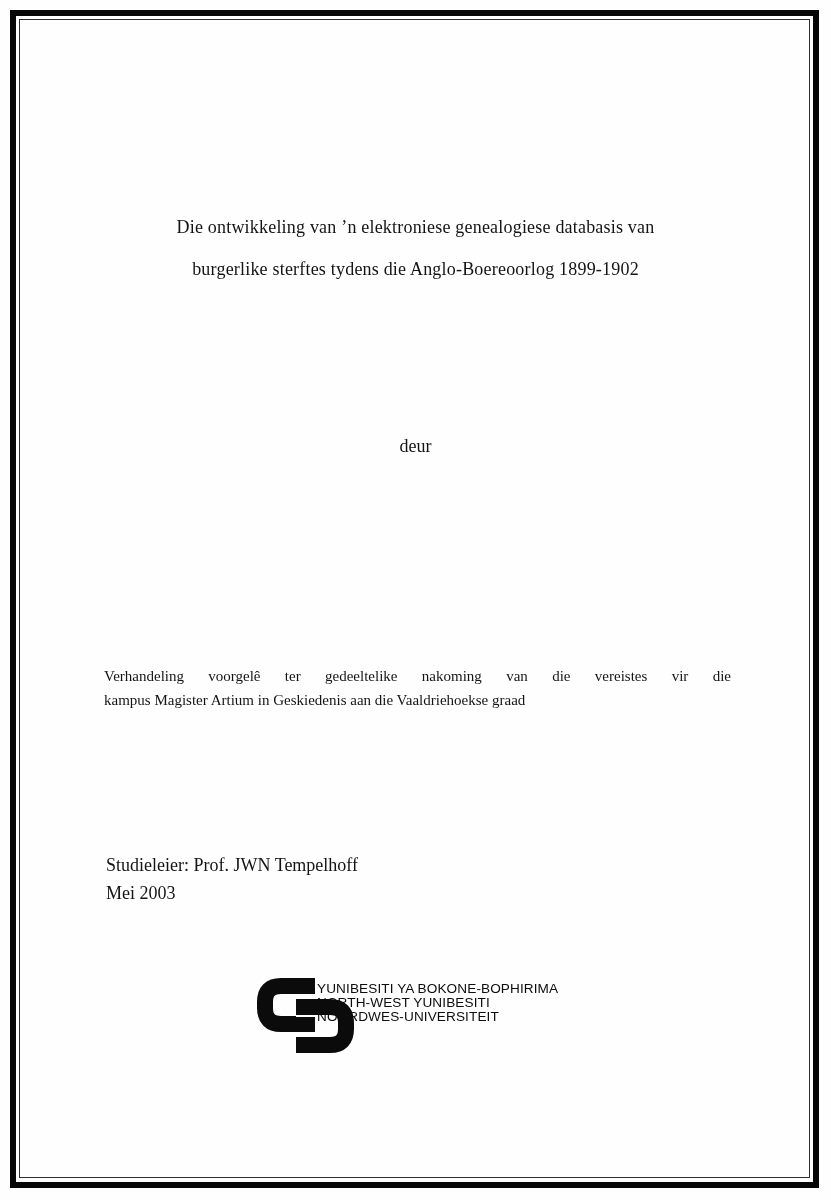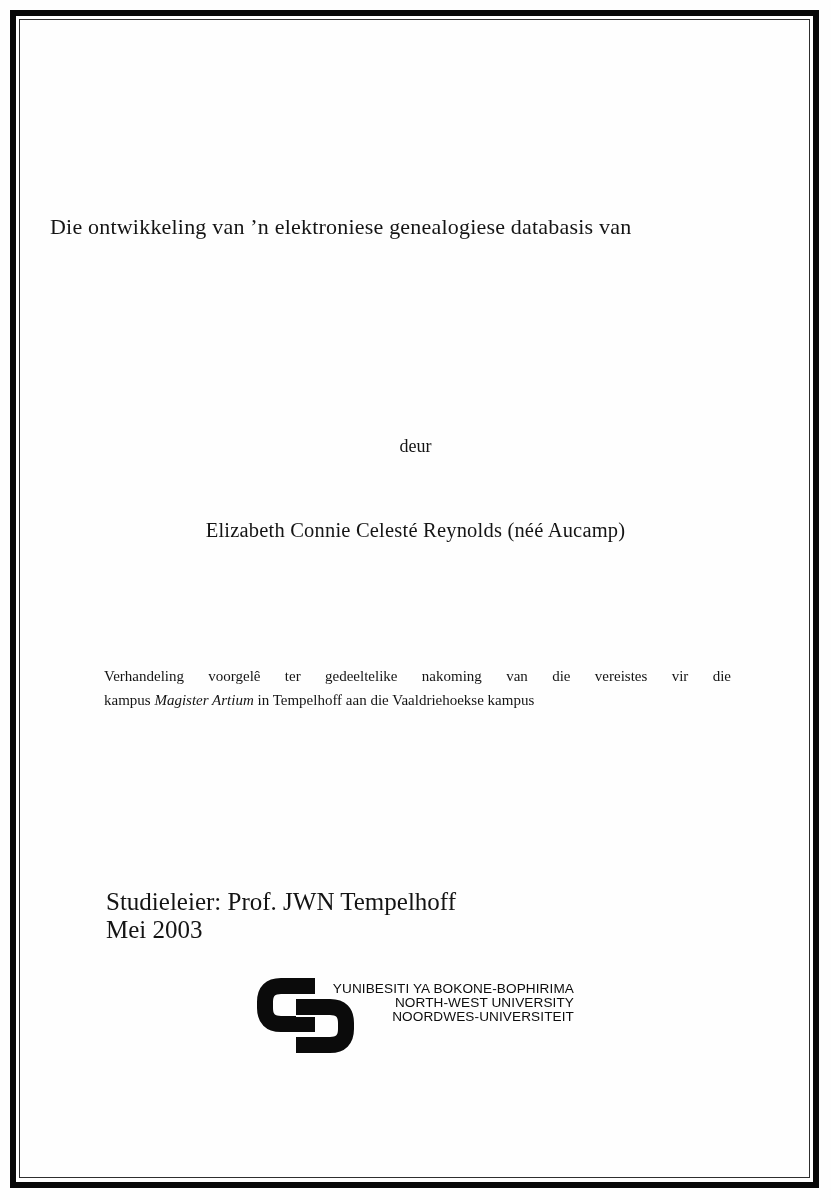--- a/index.html
+++ b/index.html
@@ -23,21 +23,22 @@
   }
   .frame-inner {
     position: absolute;
     left: 19px; top: 19px; right: 21px; bottom: 22px;
     border: 1.5px solid #2e2e2e;
     pointer-events: none;
   }
   .title-block {
     position: absolute;
     top: 206px; left: 50px; right: 50px;
-    font-size: 22px;
+    text-align: center;
+    font-size: 18px;
     line-height: 42px;
     letter-spacing: 0.2px;
   }
   .byline {
     position: absolute;
     top: 436px; left: 0; right: 0;
     text-align: center;
     font-size: 18px;
   }
   .author-line {
@@ -51,81 +52,81 @@
     position: absolute;
     top: 665px; left: 104px;
     width: 627px;
     font-size: 15px;
     line-height: 23.6px;
   }
   .submission-block .just {
     text-align: justify;
     text-align-last: justify;
   }
-  .submission-block .it { font-style: italic; }
+  .submission-block .it { }
   .supervisor-block {
     position: absolute;
-    top: 888px; left: 106px;
-    font-size: 25px;
+    top: 852px; left: 106px;
+    font-size: 18px;
     line-height: 27.5px;
   }
   .logo {
     position: absolute;
     left: 257px; top: 977px;
     width: 320px; height: 82px;
   }
   .logo-mark {
     position: absolute;
     left: 0; top: 1px;
   }
   .logo-text {
     position: absolute;
     left: 60px; top: 5px;
     width: 257px;
-    text-align: right;
+    text-align: left;
     font-family: "Liberation Sans", "DejaVu Sans", sans-serif;
     font-size: 13.6px;
     line-height: 14.2px;
     letter-spacing: 0.1px;
     color: #0d0d0d;
     white-space: nowrap;
   }
 </style>
 </head>
 <body>
 
 <div class="page">
 
   <div class="frame-outer"></div>
   <div class="frame-inner"></div>
 
   <div class="title-block">
     <div>Die ontwikkeling van ’n elektroniese genealogiese databasis van</div>
+    <div>burgerlike sterftes tydens die Anglo-Boereoorlog 1899-1902</div>
   </div>
 
   <div class="byline">deur</div>
 
-  <div class="author-line">Elizabeth Connie Celesté Reynolds (néé Aucamp)</div>
 
   <div class="submission-block">
     <div class="just">Verhandeling voorgelê ter gedeeltelike nakoming van die vereistes vir die</div>
-    <div><span>kampus </span><span class="it">Magister Artium</span><span> in Tempelhoff aan die Vaaldriehoekse kampus</span></div>
+    <div><span>kampus </span><span class="it">Magister Artium</span><span> in Geskiedenis aan die Vaaldriehoekse graad</span></div>
   </div>
 
   <div class="supervisor-block">
     <div>Studieleier: Prof. JWN Tempelhoff</div>
     <div>Mei 2003</div>
   </div>
 
   <div class="logo">
     <svg class="logo-mark" width="97" height="76" viewBox="0 0 97 76" aria-hidden="true">
       <path d="M 58 8 L 24 8 Q 8 8 8 24 L 8 30 Q 8 46 24 46 L 58 46" fill="none" stroke="#0b0b0b" stroke-width="16"></path>
       <path d="M 39 29 L 73 29 Q 89 29 89 45 L 89 51 Q 89 67 73 67 L 39 67" fill="none" stroke="#ffffff" stroke-width="20"></path>
       <path d="M 39 29 L 73 29 Q 89 29 89 45 L 89 51 Q 89 67 73 67 L 39 67" fill="none" stroke="#0b0b0b" stroke-width="16"></path>
     </svg>
     <div class="logo-text">
       <div>YUNIBESITI YA BOKONE-BOPHIRIMA</div>
-      <div>NORTH-WEST UNIVERSITY</div>
+      <div>NORTH-WEST YUNIBESITI</div>
       <div>NOORDWES-UNIVERSITEIT</div>
     </div>
   </div>
 
 </div>
 
 </body></html>

